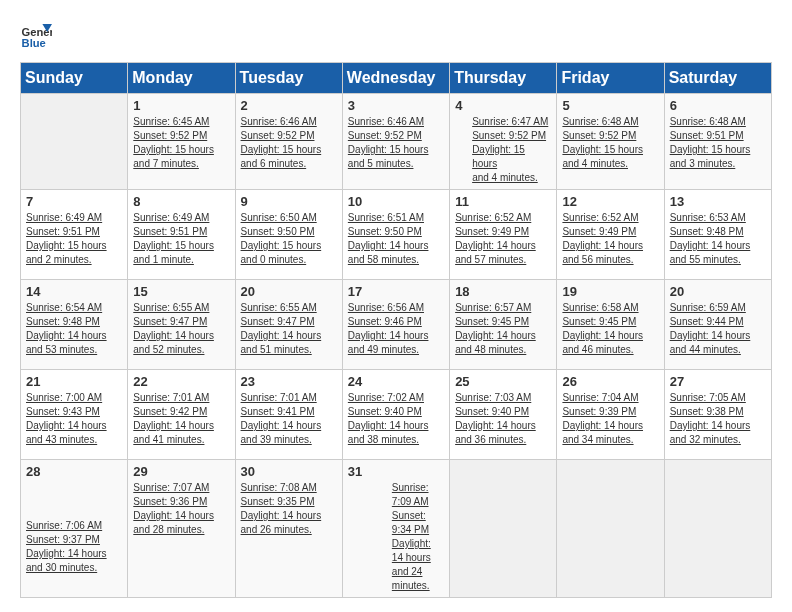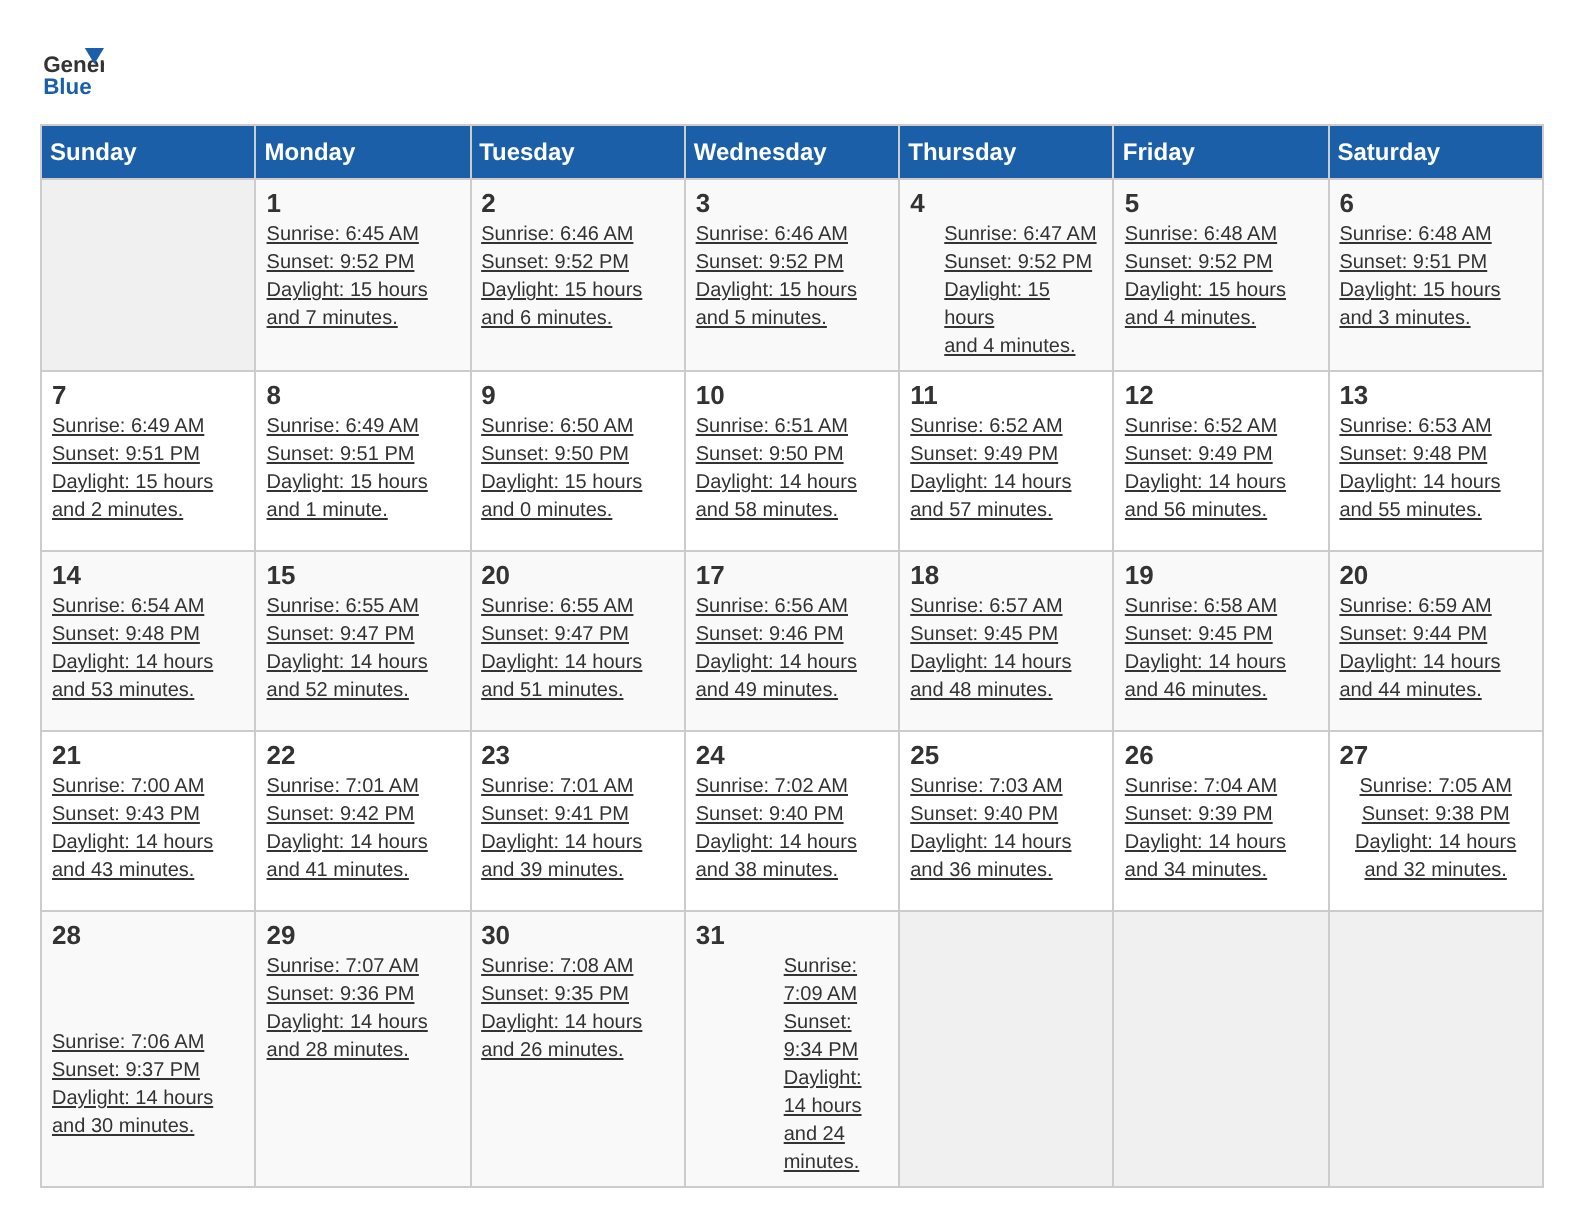--- a/index.html
+++ b/index.html
@@ -40,21 +40,21 @@
     table {
       width: 100%;
       border-collapse: collapse;
       font-size: 11px;
     }
     thead tr th {
       background-color: #1a5fa8;
       color: #fff;
       padding: 6px 4px;
       text-align: left;
-      font-size: 12px;
+      font-size: 16px;
       font-weight: bold;
       border: 1px solid #ccc;
     }
     tbody tr td {
       border: 1px solid #ccc;
       vertical-align: top;
       padding: 4px 5px;
       height: 90px;
       width: 107px;
     }
@@ -300,21 +300,21 @@
         </td>
         <td>
           <span class="day-number">26</span>
           <div class="day-info" style="white-space: pre-line;">Sunrise: 7:04 AM
 Sunset: 9:39 PM
 Daylight: 14 hours
 and 34 minutes.</div>
         </td>
         <td>
           <span class="day-number">27</span>
-          <div class="day-info" style="white-space: pre-line; text-align: center;">Sunrise: 7:05 AM
+          <div class="day-info" style="white-space: pre-line;">Sunrise: 7:05 AM
 Sunset: 9:38 PM
 Daylight: 14 hours
 and 32 minutes.</div>
         </td>
       </tr>
       <tr>
         <td>
           <span class="day-number">28</span>
           <div class="day-info" style="white-space: pre-line; margin-top: 40px;">Sunrise: 7:06 AM
 Sunset: 9:37 PM

